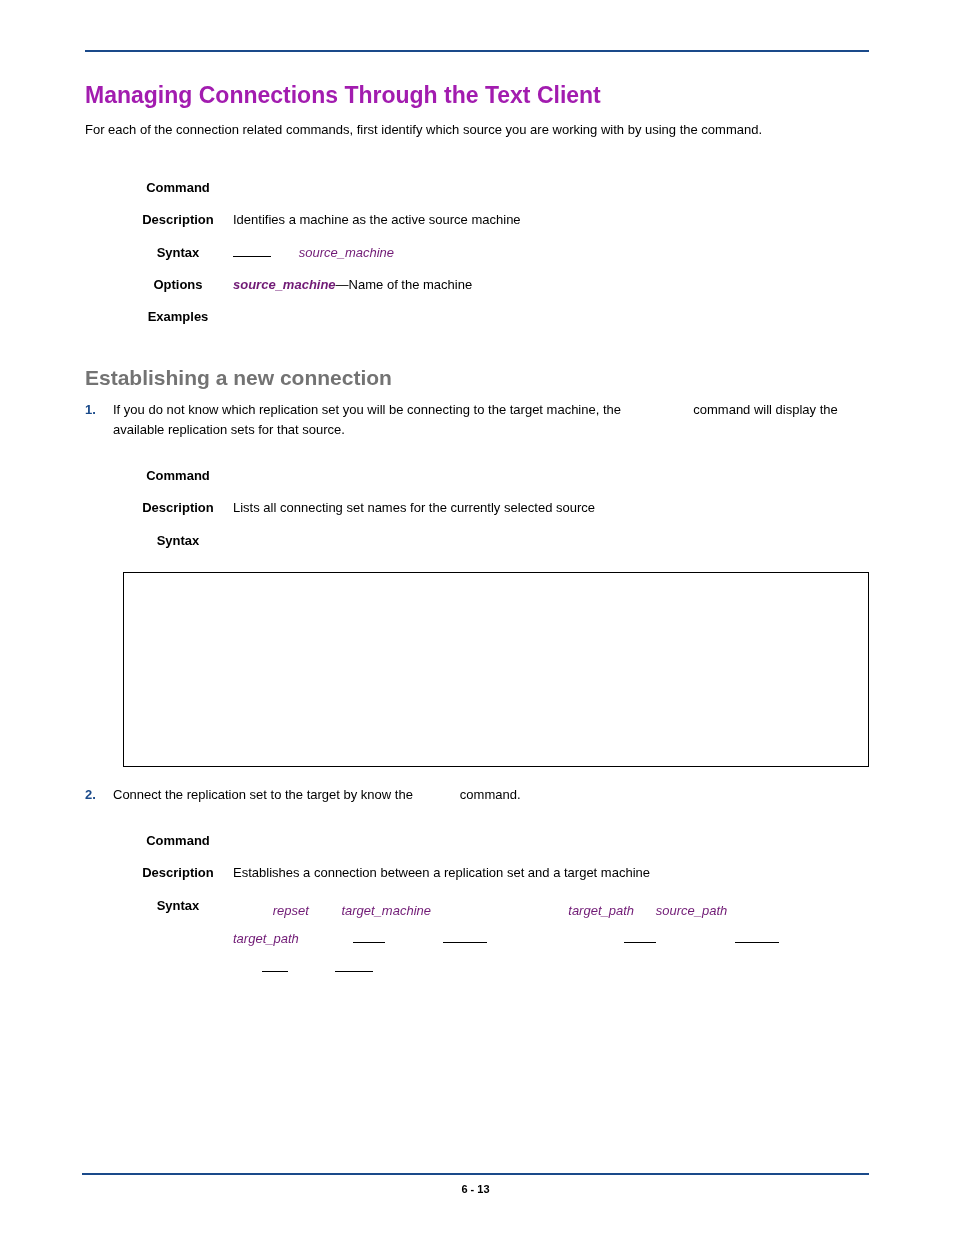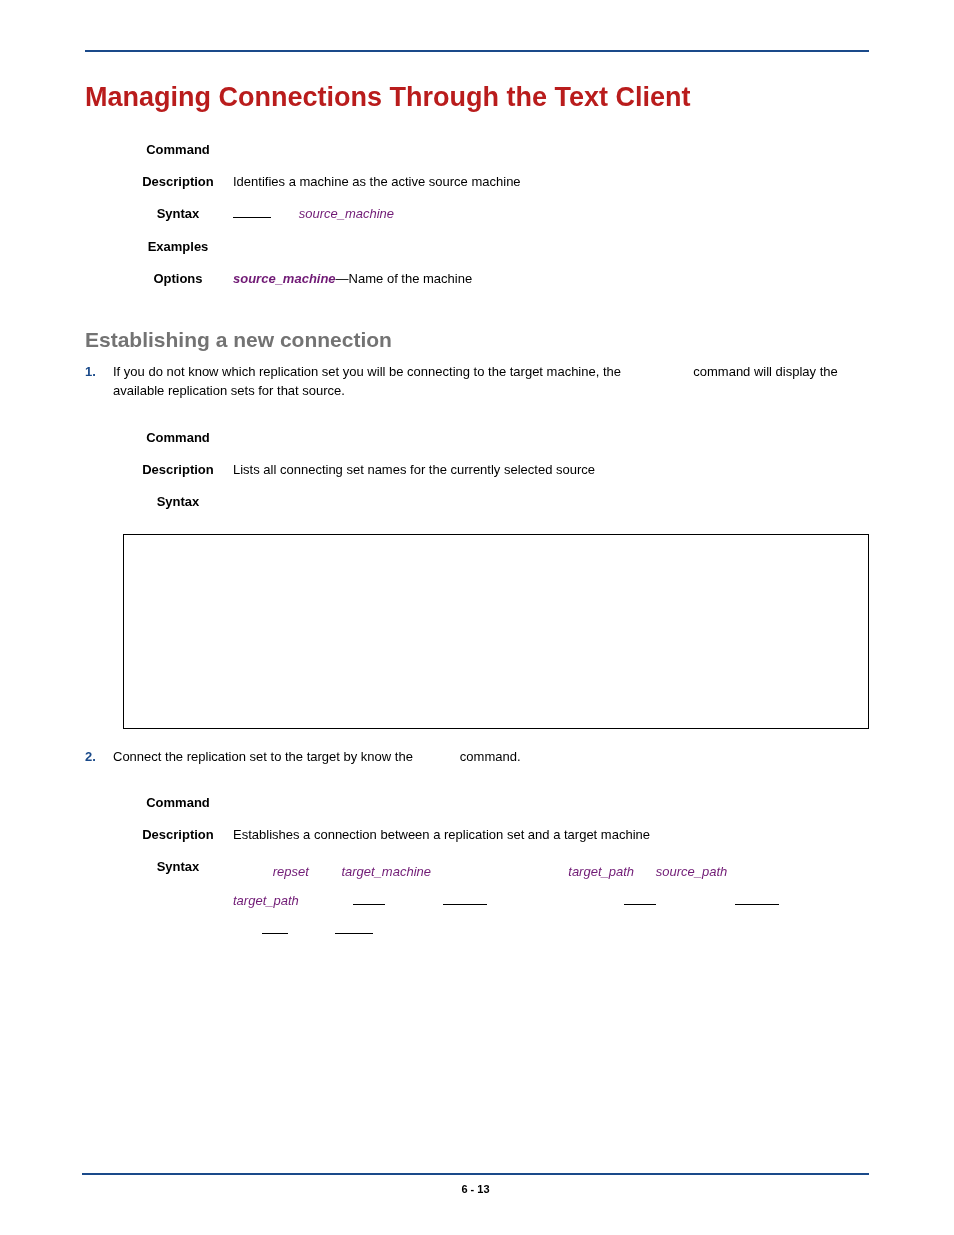--- a/index.html
+++ b/index.html
@@ -16,22 +16,22 @@
     position: relative;
     height: 100%;
   }
   .top-rule {
     border-top: 2px solid #1a4a8a;
     margin-bottom: 30px;
   }
   h1.main-title {
     font-family: Verdana, Geneva, sans-serif;
     font-weight: bold;
-    font-size: 27px;
-    color: #b91c1c;
+    font-size: 23px;
+    color: #a21caf;
     margin-bottom: 12px;
   }
   h2.sub-title {
     font-family: Verdana, Geneva, sans-serif;
     font-weight: bold;
     font-size: 21px;
     color: #737373;
     margin-top: 40px;
     margin-bottom: 10px;
   }
@@ -122,45 +122,46 @@
   .us-44 { width: 44px; }
 </style>
 </head>
 <body>
 
 <div class="page">
   <div class="top-rule"></div>
 
   <h1 class="main-title">Managing Connections Through the Text Client</h1>
 
+  <p class="intro">For each of the connection related commands, first identify which source you are working with by using the command.</p>
 
   <div class="def-table">
     <div class="def-row">
       <div class="def-label">Command</div>
       <div class="def-value"></div>
     </div>
     <div class="def-row">
       <div class="def-label">Description</div>
       <div class="def-value">Identifies a machine as the active source machine</div>
     </div>
     <div class="def-row">
       <div class="def-label">Syntax</div>
       <div class="def-value">
         <span class="syntax-line"></span>&nbsp;&nbsp;&nbsp;&nbsp;&nbsp;&nbsp;<span class="syntax-param">source_machine</span>
       </div>
     </div>
     <div class="def-row">
-      <div class="def-label">Examples</div>
-      <div class="def-value"></div>
-    </div>
-    <div class="def-row">
       <div class="def-label">Options</div>
       <div class="def-value">
         <span class="syntax-param" style="font-weight:bold;">source_machine</span><span>—</span><span>Name of the machine</span>
       </div>
+    </div>
+    <div class="def-row">
+      <div class="def-label">Examples</div>
+      <div class="def-value"></div>
     </div>
   </div>
 
   <h2 class="sub-title">Establishing a new connection</h2>
 
   <div class="numbered-item">
     <div class="num">1.</div>
     <div class="text">
       <span>If you do not know which replication set you will be connecting to the target machine, the </span>&nbsp;&nbsp;&nbsp;&nbsp;&nbsp;&nbsp;&nbsp;&nbsp;&nbsp;&nbsp;&nbsp;&nbsp;&nbsp;&nbsp;&nbsp;&nbsp;&nbsp;&nbsp;<span> command will display the available replication sets for that source.</span>
     </div>

